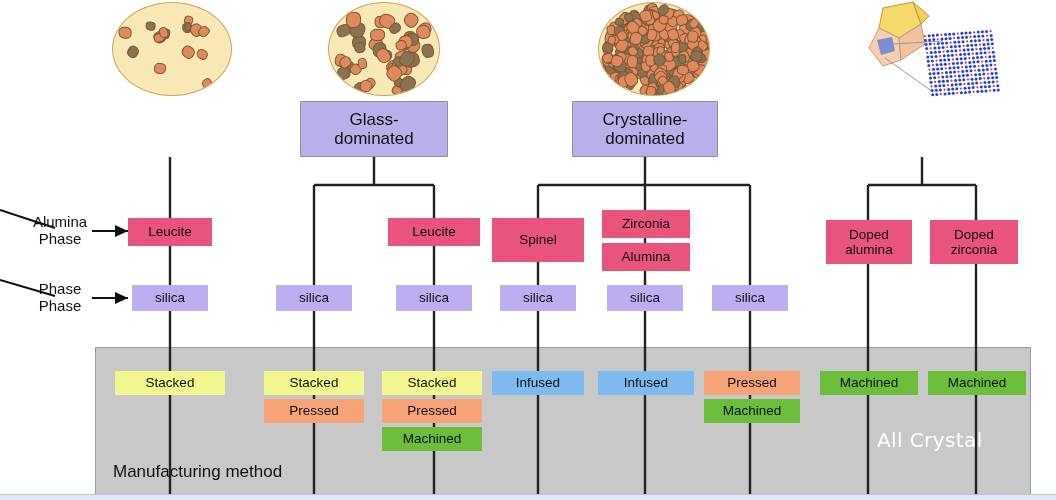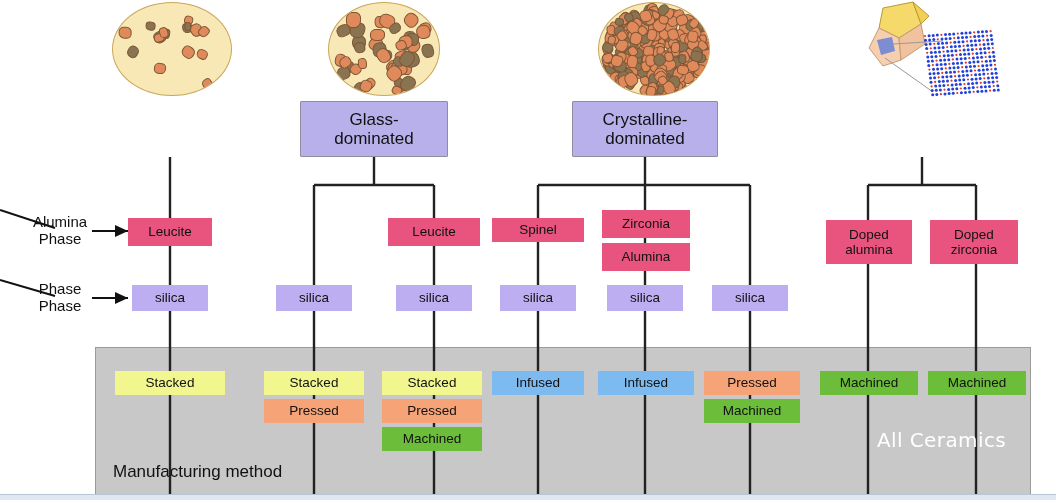--- a/index.html
+++ b/index.html
@@ -781,21 +781,21 @@
 
   <div class="box crystal" style="left:128px;top:218px;width:84px;height:28px;">
     <span>Leucite</span>
   </div>
 
 
   <div class="box crystal" style="left:388px;top:218px;width:92px;height:28px;">
     <span>Leucite</span>
   </div>
 
-  <div class="box crystal" style="left:492px;top:218px;width:92px;height:24px;">
+  <div class="box crystal" style="left:492px;top:218px;width:92px;height:44px;">
     <span>Spinel</span>
   </div>
 
   <div class="box crystal" style="left:602px;top:210px;width:88px;height:28px;">
     <span>Zirconia</span>
   </div>
   <div class="box crystal" style="left:602px;top:243px;width:88px;height:28px;">
     <span>Alumina</span>
   </div>
 
@@ -866,16 +866,16 @@
   </div>
 
   <div class="box mfg m-machined" style="left:820px;top:371px;width:98px;height:24px;">
     <span>Machined</span>
   </div>
 
   <div class="box mfg m-machined" style="left:928px;top:371px;width:98px;height:24px;">
     <span>Machined</span>
   </div>
 
-  <div class="wm wm1">All Ceramics</div>
+  <div class="wm wm1">All Crystal</div>
 
   <div class="bottom-strip"></div>
 </div>
 
 </body></html>

